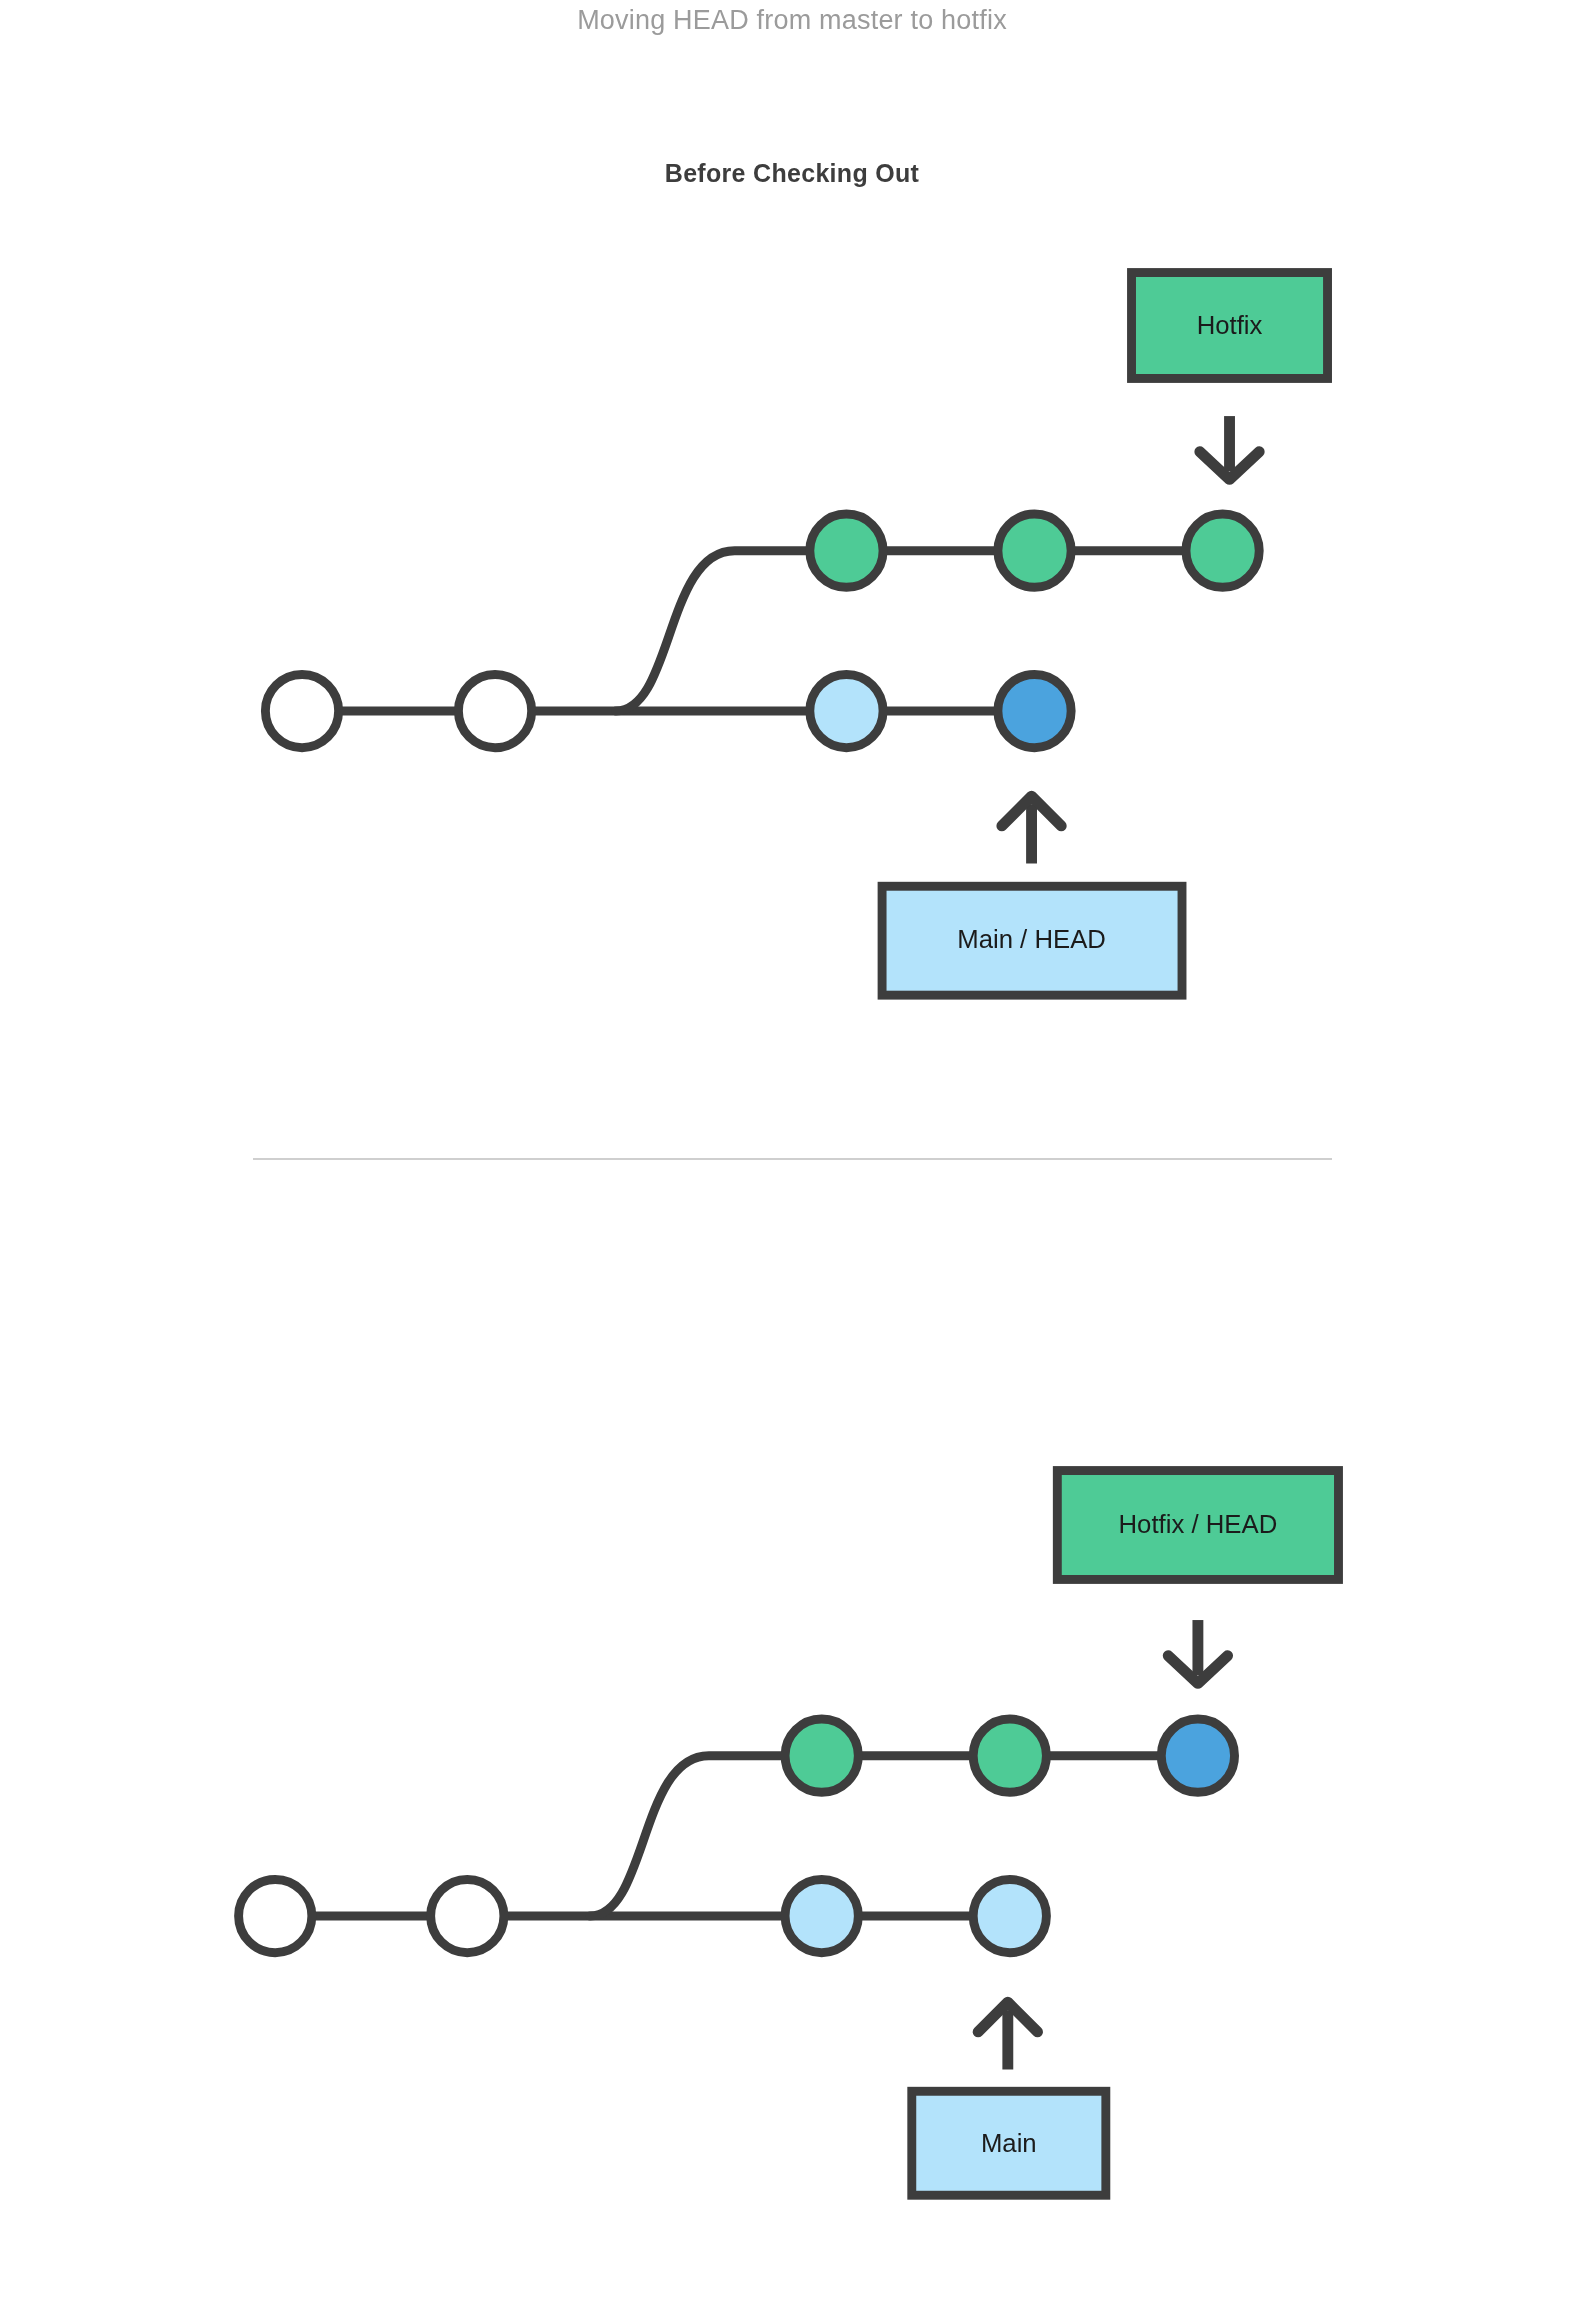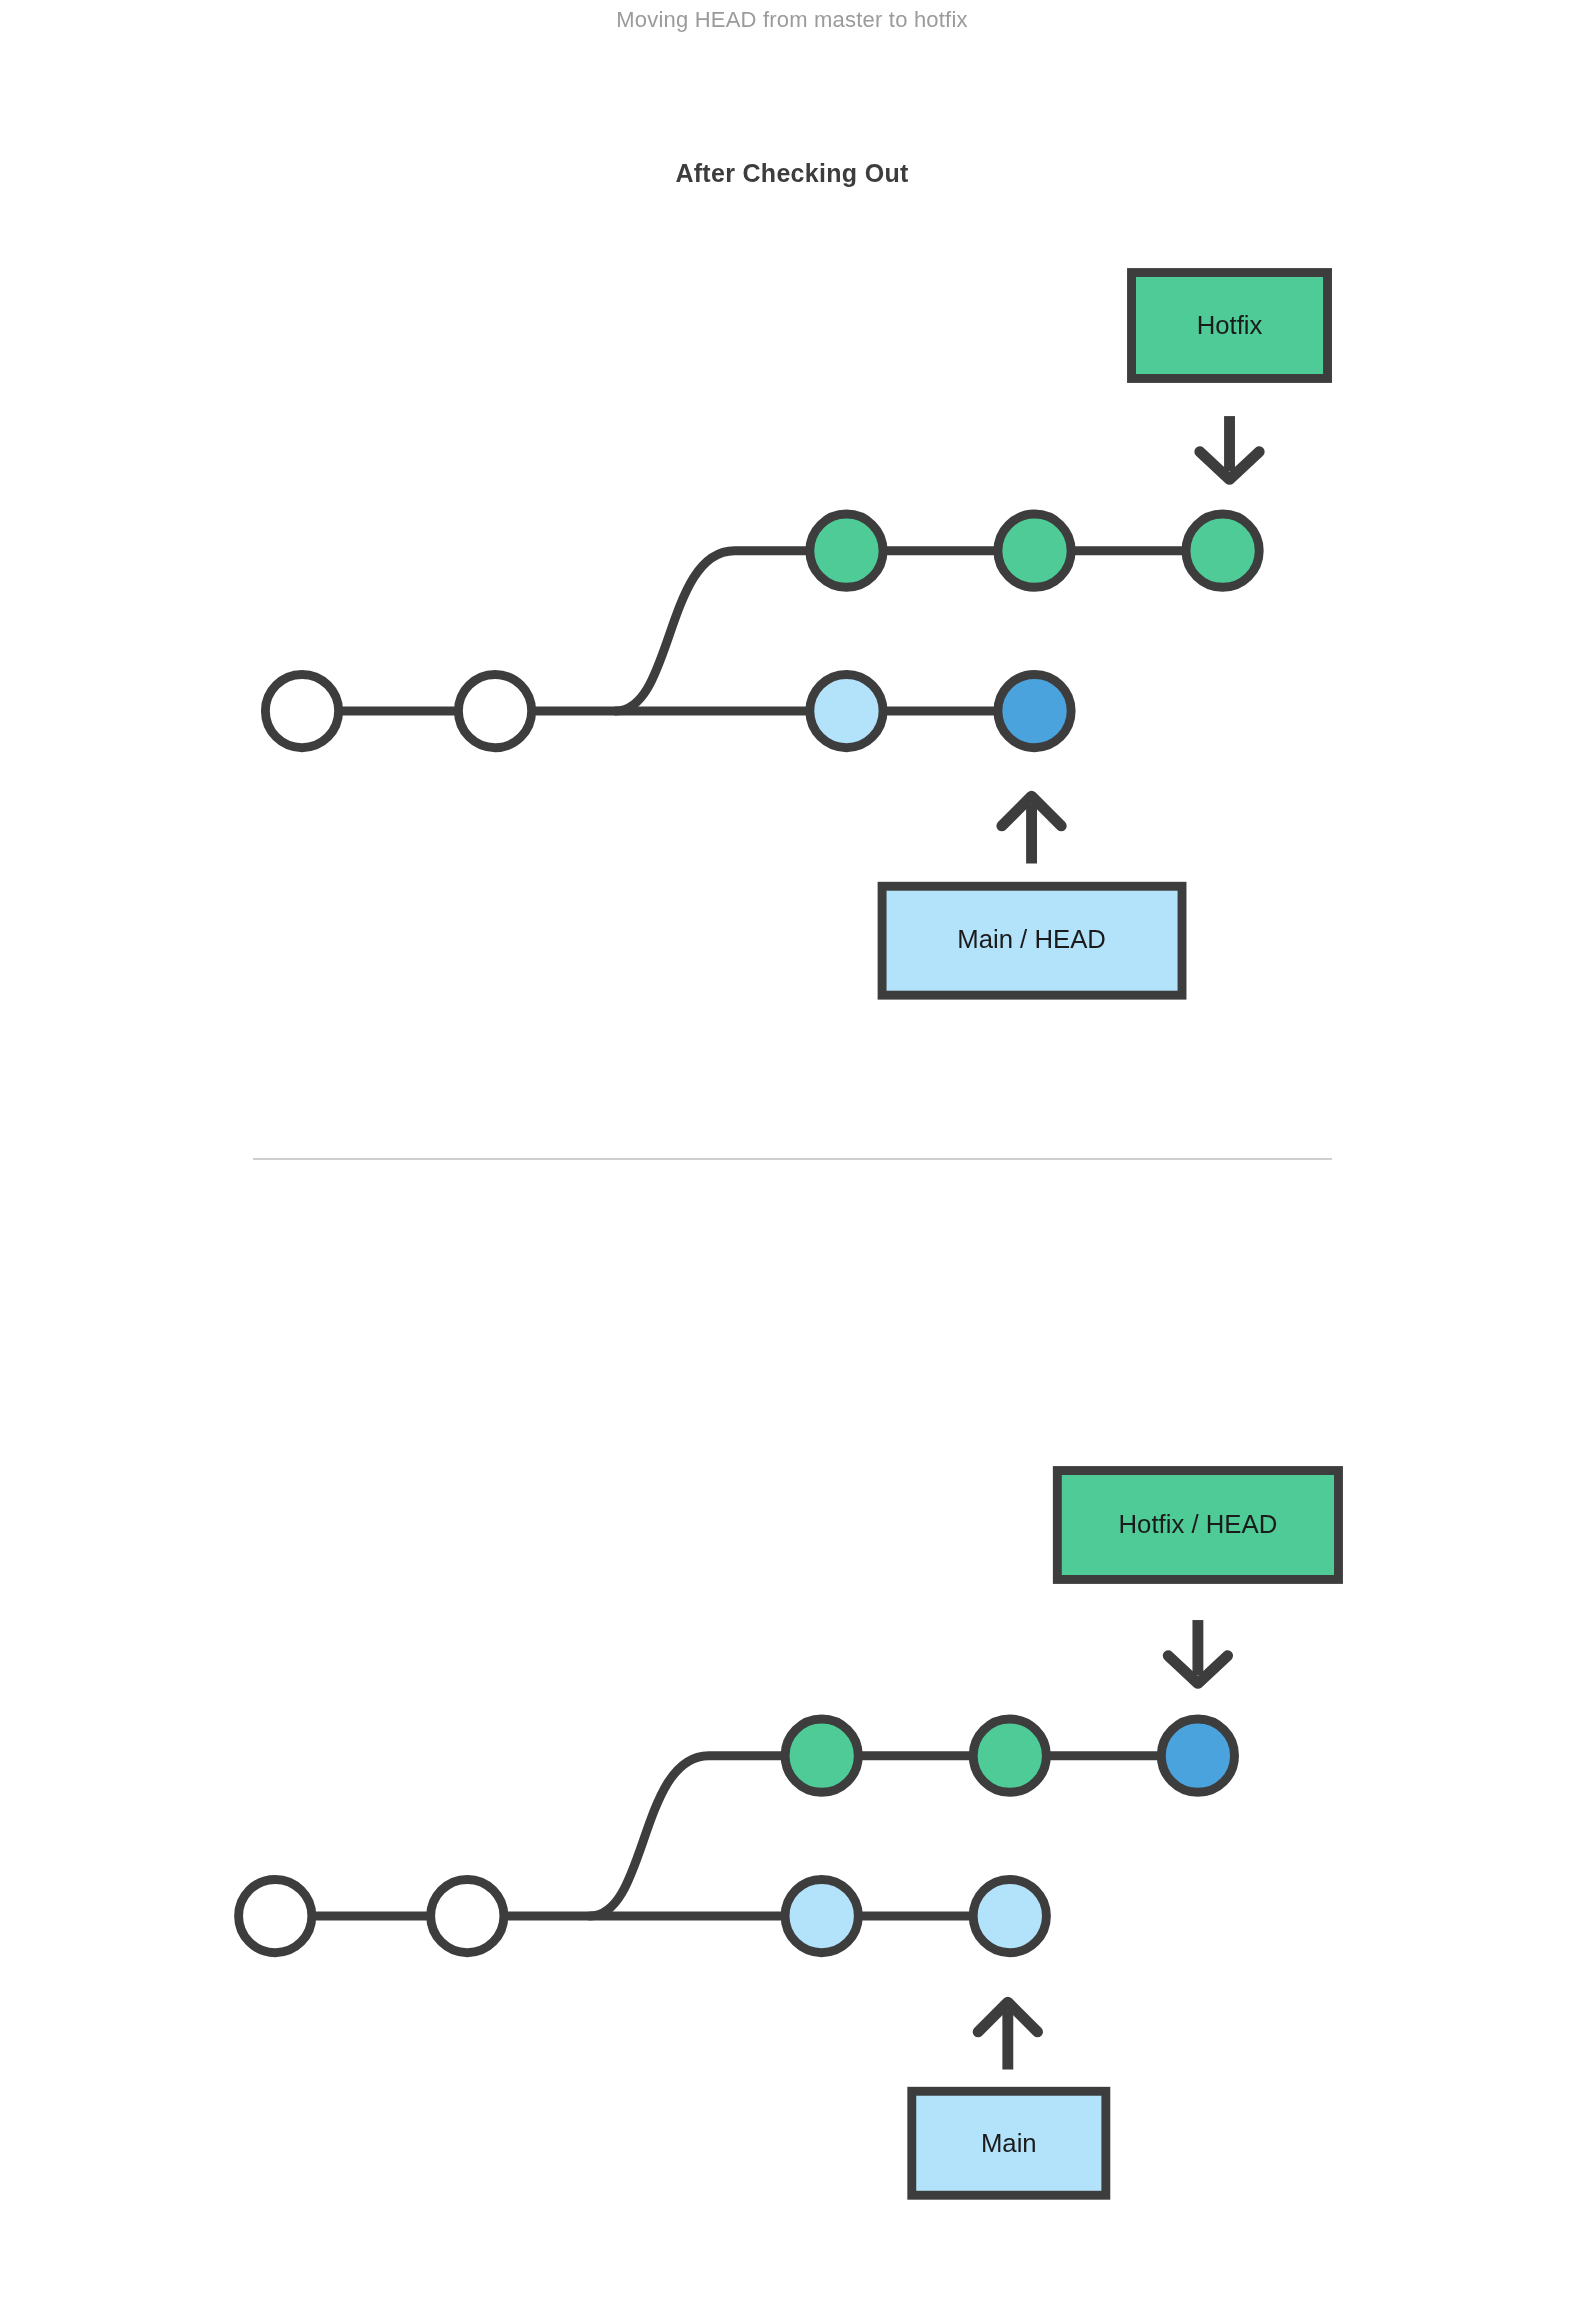--- a/index.html
+++ b/index.html
@@ -20,21 +20,21 @@
     width: 1584px;
     height: 2314px;
   }
   .page-title {
     position: absolute;
     top: 0px;
     left: 0;
     width: 1584px;
     text-align: center;
     font-family: "Liberation Sans", sans-serif;
-    font-size: 22px;
+    font-size: 27px;
     font-weight: 500;
     color: #9b9b9b;
     letter-spacing: 0.2px;
     line-height: 40px;
     user-select: none;
   }
   .section-title {
     position: absolute;
     width: 1584px;
     left: 0;
@@ -76,21 +76,21 @@
   }
   svg { display: block; overflow: visible; }
 </style>
 </head>
 <body>
 
 <div id="stage">
 
   <div class="page-title">Moving HEAD from master to hotfix</div>
 
-  <div class="section-title" id="title-before">After Checking Out</div>
+  <div class="section-title" id="title-before">Before Checking Out</div>
 
   <div class="diagram" id="diagram-before">
     <svg width="1584" height="782" viewBox="0 0 1600 790" xmlns="http://www.w3.org/2000/svg">
 
       <g>
         <line x1="305" y1="488" x2="500" y2="488" stroke="#3d3d3d" stroke-width="9" stroke-linecap="round"></line>
         <line x1="500" y1="488" x2="855" y2="488" stroke="#3d3d3d" stroke-width="9" stroke-linecap="round"></line>
         <line x1="855" y1="488" x2="1045" y2="488" stroke="#3d3d3d" stroke-width="9" stroke-linecap="round"></line>
       </g>
 

